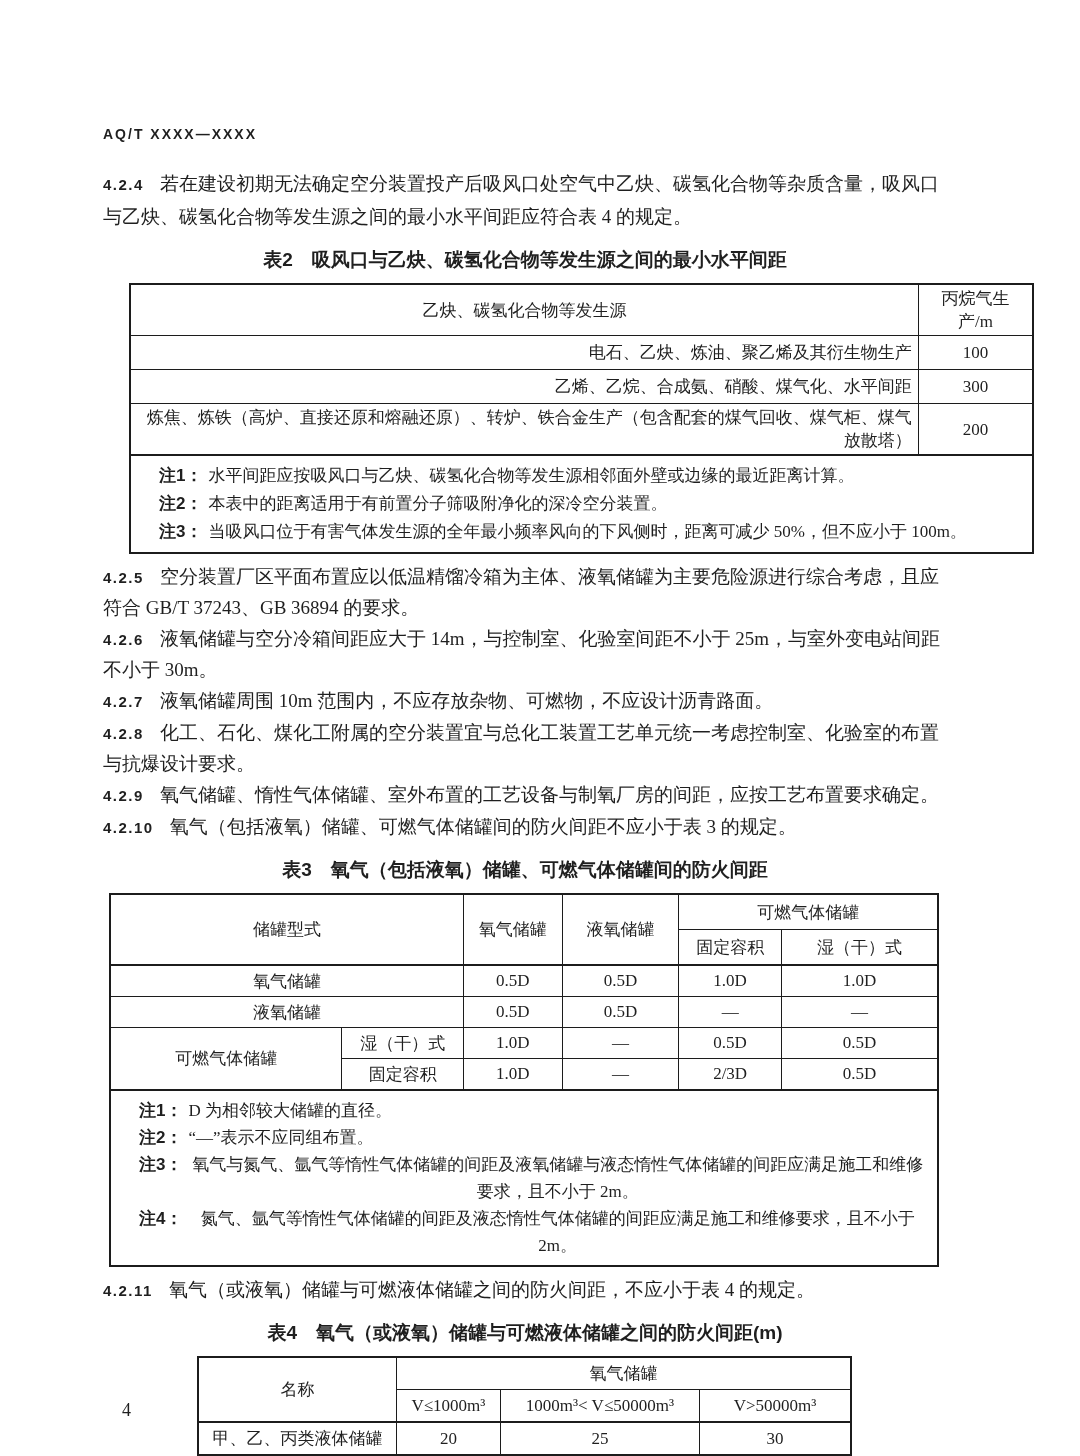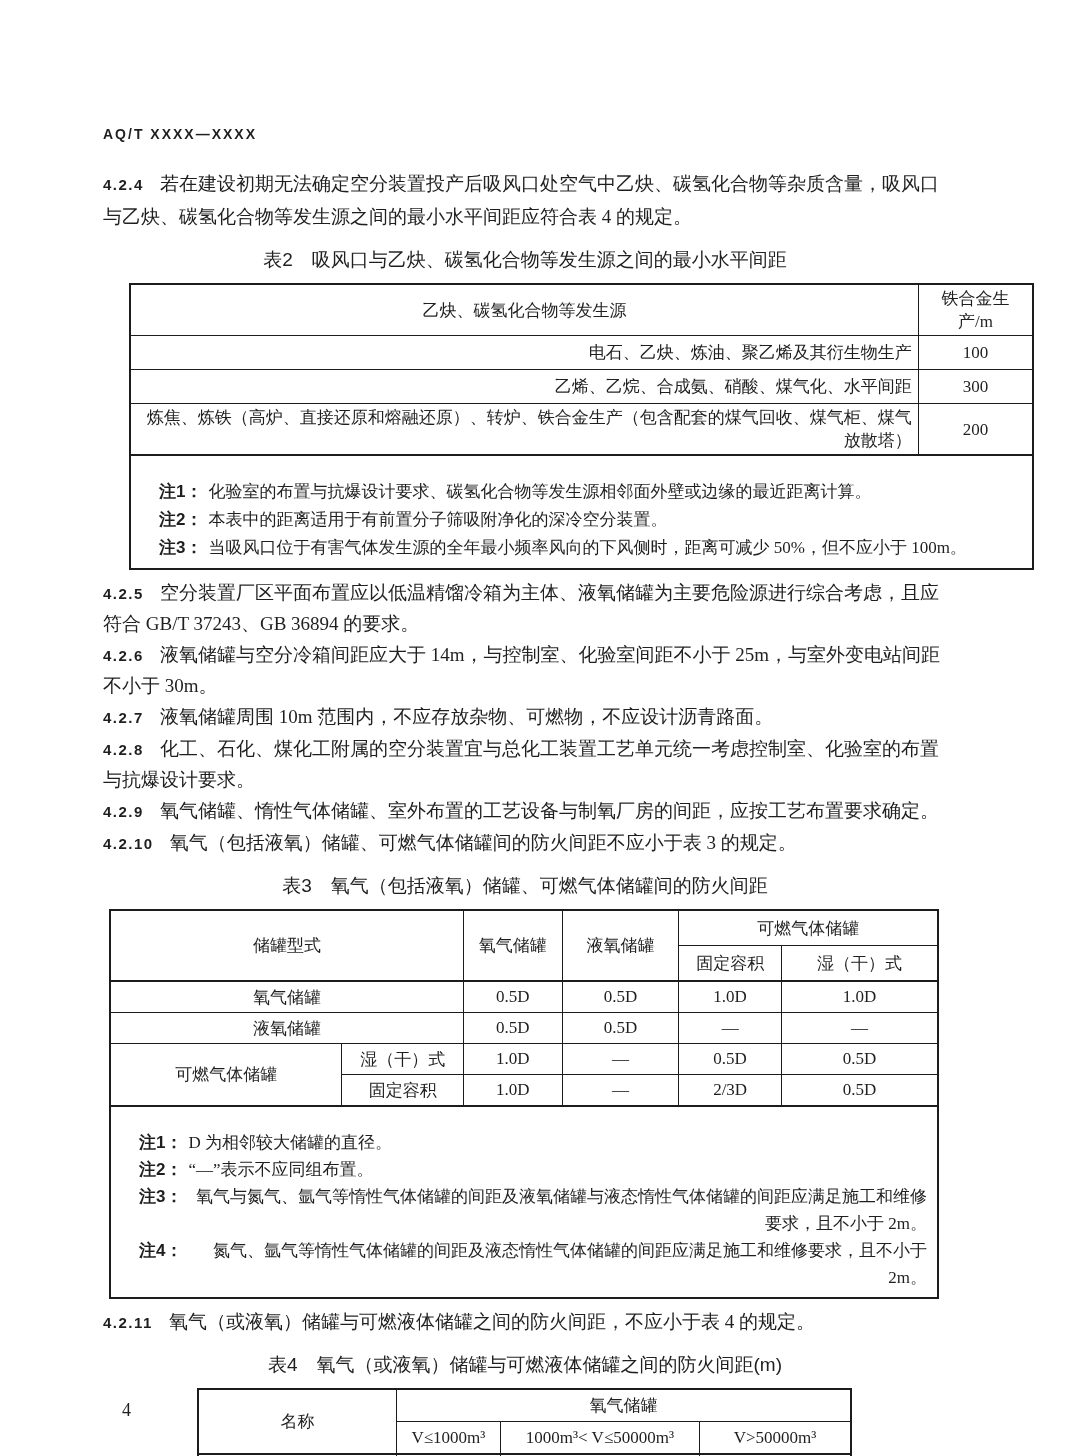--- a/index.html
+++ b/index.html
@@ -6,41 +6,41 @@
   body{
     width:1080px;height:1456px;overflow:hidden;background:#ffffff;
     color:#1f1f1f;font-family:"Liberation Serif","DejaVu Serif",serif;
     position:relative;
   }
   .page{box-sizing:border-box;width:1080px;height:1456px;padding:126px 133px 0 103px;position:relative;}
   .doc-code{font-family:Liberation Sans, sans-serif;font-weight:bold;font-size:14px;letter-spacing:2px;height:20px;}
   p.clause{font-size:19px;line-height:30px;margin:1px 0;}
   p.first-clause{margin-top:22px;line-height:32px;}
   .cnum{font-family:"Liberation Sans","DejaVu Sans",sans-serif;font-weight:bold;letter-spacing:1.5px;margin-right:16px;font-size:15px;}
-  .tbl-title{font-family:"Liberation Sans","DejaVu Sans",sans-serif;font-weight:normal;font-size:19px;text-align:center;margin:14px 0 10px 0;}
+  .tbl-title{font-family:"Liberation Sans","DejaVu Sans",sans-serif;font-weight:bold;font-size:19px;text-align:center;margin:14px 0 10px 0;}
   table{border-collapse:collapse;border:2px solid #1c1c1c;font-size:17px;table-layout:fixed;}
   td{border:1px solid #1c1c1c;text-align:center;padding:2px 6px;vertical-align:middle;}
   tr.thick-top td{border-top-width:2px;}
   
   .t2{width:905px;margin-left:26px;}
   .t2 tr.hrow td{height:32px;}
   .t2 td.src{text-align:right;padding-left:12px;}
   .t2 tr.r1 td{height:29px;}
   .t2 tr.r2 td{height:29px;}
   .t2 tr.r3 td{height:46px;line-height:23px;}
   
   .t3{width:830px;margin-left:6px;}
   .t3 tr.hrow td{height:30px;}
   .t3 tr.dr td{height:26px;}
   
   .t4{width:655px;margin-left:94px;}
   .t4 tr.hrow td{height:27px;}
   .t4 tr.dr td{height:27px;}
   
-  td.notes{text-align:right;padding:22px 10px 6px 28px;border-top-width:2px;}
+  td.notes{text-align:center;padding:6px 10px 6px 28px;border-top-width:2px;}
   .note{display:flex;align-items:flex-start;line-height:27px;font-size:17px;}
   .t2 .note{line-height:28px;}
   .nlabel{font-family:"Liberation Sans","DejaVu Sans",sans-serif;font-weight:bold;white-space:nowrap;margin-right:6px;}
   .page-num{position:absolute;left:122px;top:1400px;font-size:18px;}
   .clause-block{margin-top:8px;}
 </style>
 </head>
 <body>
 
 <div class="page">
@@ -54,39 +54,39 @@
   <h3 class="tbl-title">表2　吸风口与乙炔、碳氢化合物等发生源之间的最小水平间距</h3>
 
   <table class="t2">
     <colgroup>
         <col style="width:87.3%">
         <col style="width:12.7%">
       </colgroup>
     <tbody>
         <tr class="hrow">
       <td>乙炔、碳氢化合物等发生源</td>
-      <td>铁合金生产/m</td>
+      <td>丙烷气生产/m</td>
     </tr>
     <tr class="r1">
       <td class="src">电石、乙炔、炼油、聚乙烯及其衍生物生产</td>
       <td>100</td>
     </tr>
     <tr class="r2">
       <td class="src">乙烯、乙烷、合成氨、硝酸、煤气化、水平间距</td>
       <td>300</td>
     </tr>
     <tr class="r3">
       <td class="src">炼焦、炼铁（高炉、直接还原和熔融还原）、转炉、铁合金生产（包含配套的煤气回收、煤气柜、煤气放散塔）</td>
       <td>200</td>
     </tr>
     <tr>
       <td class="notes" colspan="2">
         <div class="note">
               <span class="nlabel">注1：</span>
-              <span>化验室的布置与抗爆设计要求、碳氢化合物等发生源相邻面外壁或边缘的最近距离计算。</span>
+              <span>水平间距应按吸风口与乙炔、碳氢化合物等发生源相邻面外壁或边缘的最近距离计算。</span>
             </div>
         <div class="note">
               <span class="nlabel">注2：</span>
               <span>本表中的距离适用于有前置分子筛吸附净化的深冷空分装置。</span>
             </div>
         <div class="note">
               <span class="nlabel">注3：</span>
               <span>当吸风口位于有害气体发生源的全年最小频率风向的下风侧时，距离可减少 50%，但不应小于 100m。</span>
             </div>
       </td>

